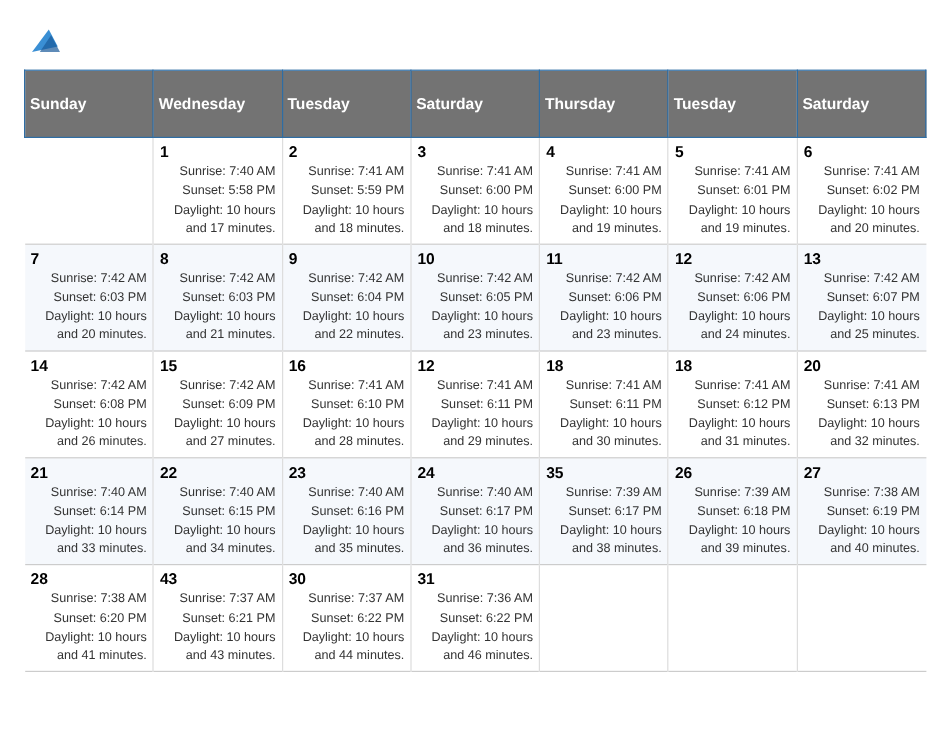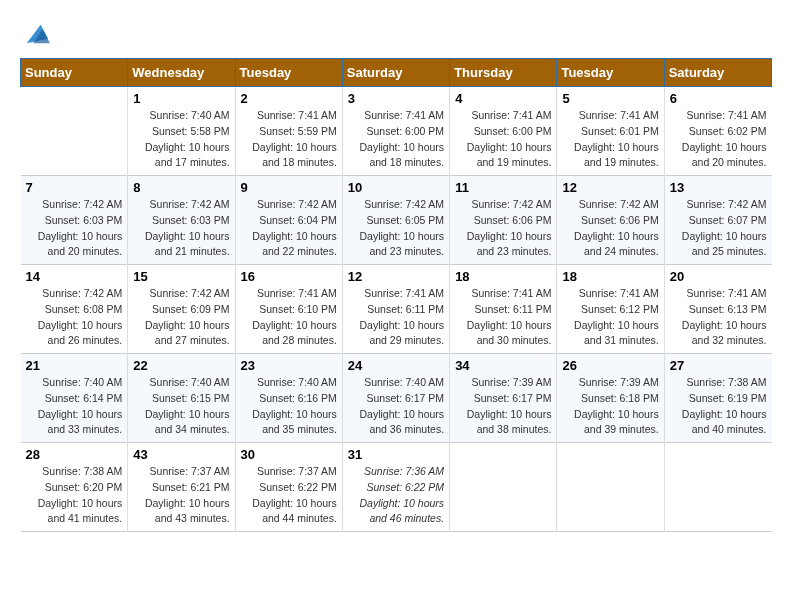--- a/index.html
+++ b/index.html
@@ -45,23 +45,23 @@
     .location {
       font-size: 16px;
       color: #444;
     }
     table {
       width: 100%;
       border-collapse: collapse;
       font-size: 11px;
     }
     thead tr th {
-      background: #a16207;
+      background: #737373;
       color: #fff;
-      padding: 6px 4px;
+      padding: 20px 4px;
       text-align: left;
       font-size: 13px;
       font-weight: bold;
       border: 1px solid #2e6da4;
     }
     tbody tr {
       border-bottom: 1px solid #ccc;
     }
     tbody tr:nth-child(even) {
       background: #f5f8fc;
@@ -300,21 +300,21 @@
 and 35 minutes.</div>
         </td>
         <td>
           <span class="day-number">24</span>
           <div class="day-info" style="white-space: pre-line;">Sunrise: 7:40 AM
 Sunset: 6:17 PM
 Daylight: 10 hours
 and 36 minutes.</div>
         </td>
         <td>
-          <span class="day-number">34</span>
+          <span class="day-number">35</span>
           <div class="day-info" style="white-space: pre-line;">Sunrise: 7:39 AM
 Sunset: 6:17 PM
 Daylight: 10 hours
 and 38 minutes.</div>
         </td>
         <td>
           <span class="day-number">26</span>
           <div class="day-info" style="white-space: pre-line;">Sunrise: 7:39 AM
 Sunset: 6:18 PM
 Daylight: 10 hours
@@ -345,21 +345,21 @@
         </td>
         <td>
           <span class="day-number">30</span>
           <div class="day-info" style="white-space: pre-line;">Sunrise: 7:37 AM
 Sunset: 6:22 PM
 Daylight: 10 hours
 and 44 minutes.</div>
         </td>
         <td>
           <span class="day-number">31</span>
-          <div class="day-info" style="white-space: pre-line; font-style: italic;">Sunrise: 7:36 AM
+          <div class="day-info" style="white-space: pre-line;">Sunrise: 7:36 AM
 Sunset: 6:22 PM
 Daylight: 10 hours
 and 46 minutes.</div>
         </td>
         <td class="empty-cell"></td>
         <td class="empty-cell"></td>
         <td class="empty-cell"></td>
       </tr>
     </tbody>
 </table>

